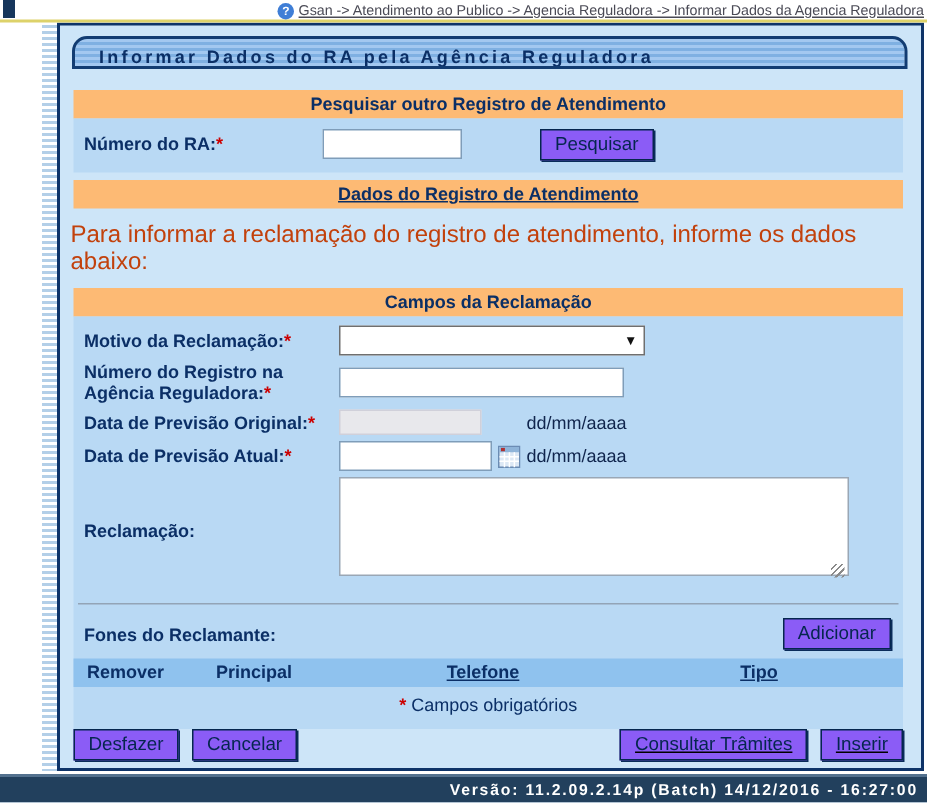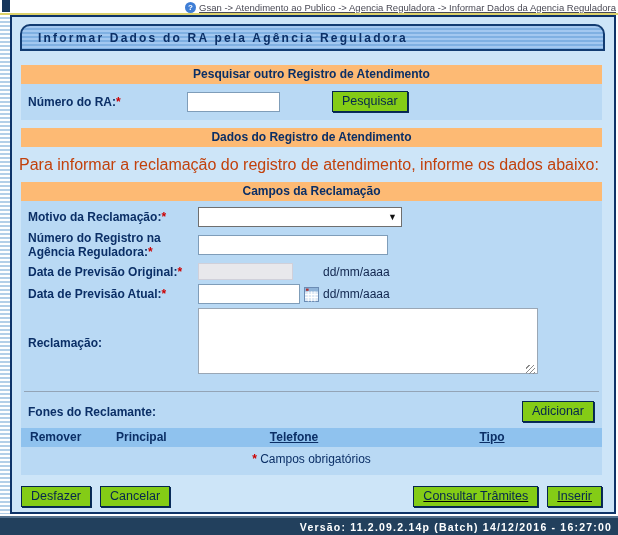--- a/index.html
+++ b/index.html
@@ -11,47 +11,47 @@
             gap:3px; padding:1px 2px 0 0; background:#ffffff;
             border-bottom:2px solid #ddd26a; position:relative; }
   .topbar::before { content:""; position:absolute; left:2px; top:0; width:8px; height:12px;
             background:#16365c; }
   .help-icon { width:11px; height:11px; border-radius:50%; background:#3f7ed6; color:#fff;
             font-size:8px; font-weight:bold; line-height:11px; text-align:center; flex:0 0 auto; }
   .breadcrumb { font-size:9.5px; color:#4a4a55; text-decoration:underline; cursor:pointer;
             white-space:nowrap; }
 
   
-  .frame { display:flex; height:499px; }
+  .frame { display:flex; height:499px;margin-left:28px; }
   .stripes { width:10px; background:repeating-linear-gradient(180deg,#ffffff 0 2px,#b3cfe8 2px 4px); }
   .panel { flex:1; margin-right:2px; border:2px solid #0e3368; background:#cde5f8;
            padding:5px 6px 0 7px; display:flex; flex-direction:column; }
 
   .titlebar { margin:2px 3px 14px 1px; border:2px solid #123c72;
               border-radius:10px 10px 0 0;
               background:repeating-linear-gradient(180deg,#a3c8f0 0 2px,#7fb0e2 2px 4px);
               color:#0b2f66; font-size:12px; font-weight:bold; letter-spacing:2.2px;
               padding:5px 4px 4px 16px; white-space:nowrap; overflow:hidden; }
 
   .sec { margin:0 6px 0 2px; }
   .sec-header { background:#fdba74; color:#0b2f66; font-size:12px; font-weight:bold;
                 text-align:center; padding:2px 0 3px; }
-  .sec-header a { color:#0b2f66; cursor:pointer; }
+  .sec-header a { color:#0b2f66; text-decoration:underline; cursor:pointer; }
   .sec-body { background:#b9d9f4;gap:37px; }
 
   label, .lbl { color:#0b2f66; font-size:12px; font-weight:bold; }
   .req { color:#cc0000; font-weight:bold; }
 
   .row1 { display:flex; align-items:center; padding:7px 0 8px 7px; }
   .row1 .lbl { width:122px; }
   input[type="text"], .inputbox { height:20px; border:1px solid #7f9db9; background:#fff;
         font-family:inherit; font-size:12px; padding:0 3px; color:#222; }
   .ra-input { width:93px; margin-right:15px; }
 
-  .btn { background:#84cc16; border:1px solid #05264e; color:#05264e;
+  .btn { background:#8b5cf6; border:1px solid #05264e; color:#05264e;
          font-family:inherit; font-size:12.5px; padding:2px 9px 3px;
          box-shadow:1px 1px 0 0 #0a2c5a; cursor:pointer; white-space:nowrap; }
 
   .gap8 { height:8px; }
   .standalone-header { margin:0 6px 0 2px; }
   .instruction { color:#c2410c; font-size:16px; margin:9px 0 8px 0; }
 
   .fields { padding:4px 0 0 0; }
   .frow { display:grid; grid-template-columns:170px 1fr; align-items:center; padding:2px 0 2px 7px; }
   .frow .ctrl { display:flex; align-items:center; }

